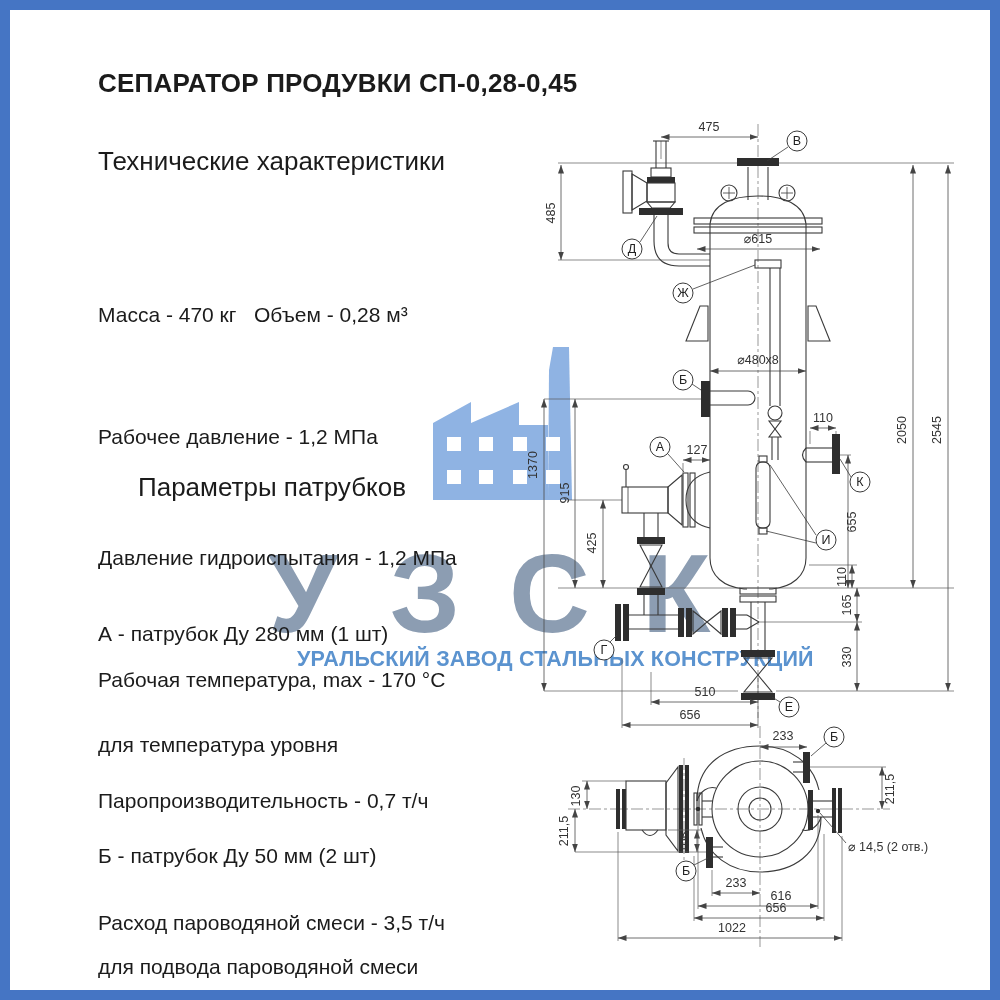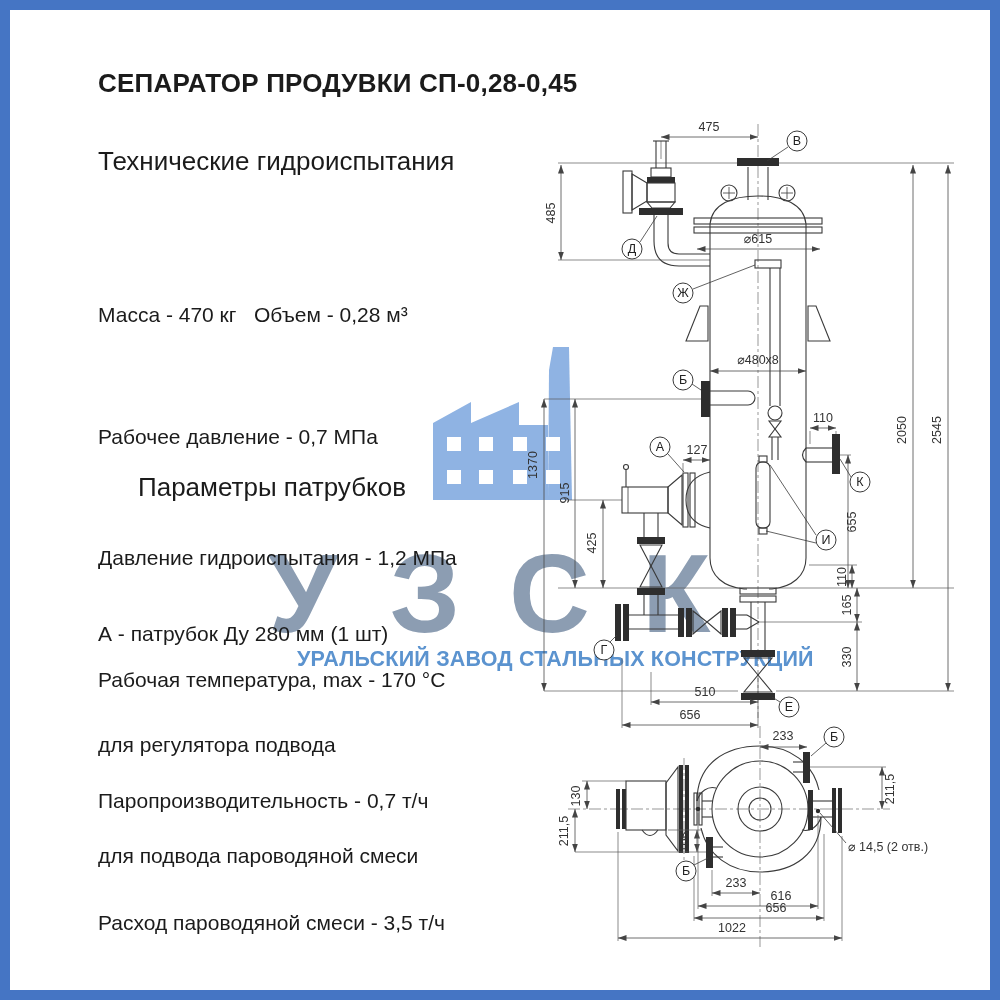--- a/index.html
+++ b/index.html
@@ -356,33 +356,34 @@
         <circle class="lblc" cx="824" cy="727" r="10"></circle>
           <text class="lblt" x="824" y="731">Б</text>
         <line class="thin" x1="684" y1="855" x2="698" y2="848"></line>
         <circle class="lblc" cx="676" cy="861" r="10"></circle>
           <text class="lblt" x="676" y="865">Б</text>
       </g>
     </g>
   </svg>
 
   <h1 class="title">СЕПАРАТОР ПРОДУВКИ СП-0,28-0,45</h1>
-  <div class="h2 h2a">Технические гидроиспытания</div>
+  <div class="h2 h2a">Технические характеристики</div>
   <div class="specs">
     <div>Масса - 470 кг   Объем - 0,28 м³</div>
-    <div>Рабочее давление - 0,7 МПа</div>
+    <div>Рабочее давление - 1,2 МПа</div>
     <div>Давление гидроиспытания - 1,2 МПа</div>
     <div>Рабочая температура, max - 170 °С</div>
     <div>Паропроизводительность - 0,7 т/ч</div>
     <div>Расход пароводяной смеси - 3,5 т/ч</div>
   </div>
   <div class="h2 h2b">Параметры патрубков</div>
   <div class="noz">
     <div>А - патрубок Ду 280 мм (1 шт)</div>
-    <div>для регулятора подвода</div>
+    <div>для температура уровня</div>
+    <div>Б - патрубок Ду 50 мм (2 шт)</div>
     <div>для подвода пароводяной смеси</div>
     
     
     
     
     
     
     
   </div>
 </div>

